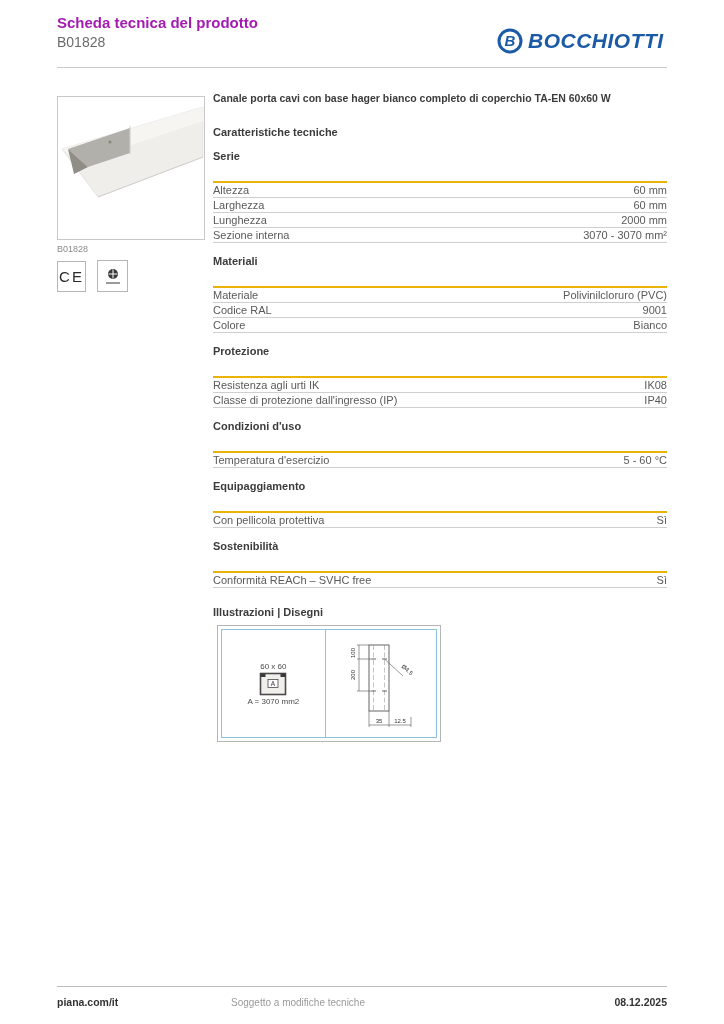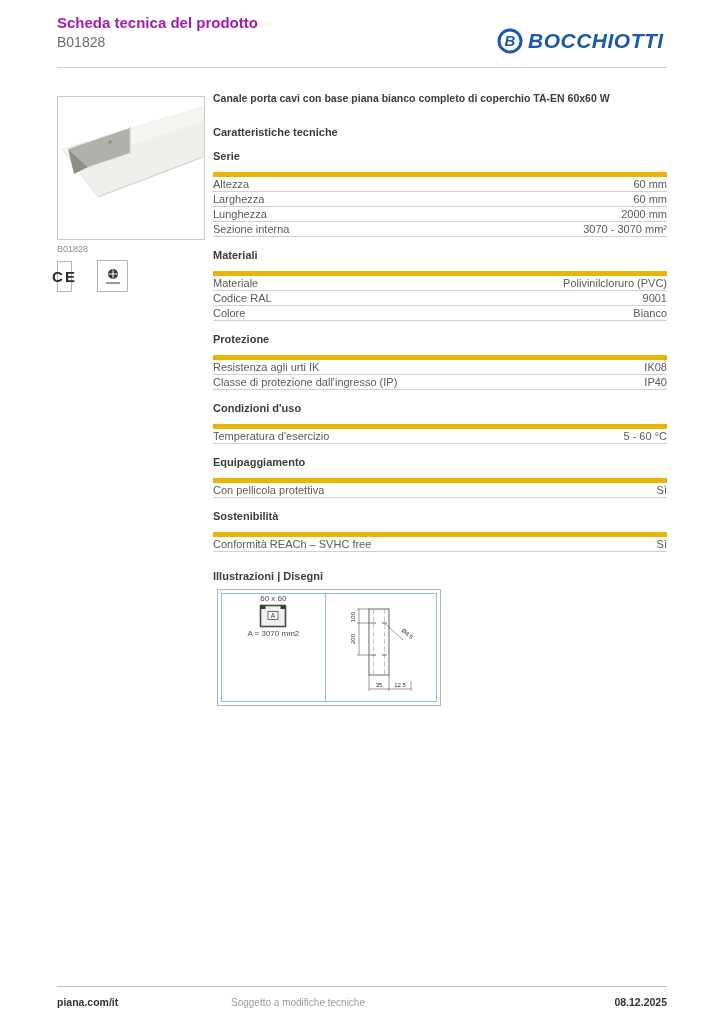--- a/index.html
+++ b/index.html
@@ -12,37 +12,37 @@
   
   .hd-title { position:absolute; left:57px; top:14px; font-size:15px; font-weight:bold; color:#a21caf; }
   .hd-code  { position:absolute; left:57px; top:34px; font-size:14px; color:#6b6b6b; }
   .hd-rule  { position:absolute; left:57px; top:67px; width:610px; border-top:1px solid #c9c9c9; }
   .logo { position:absolute; left:497px; top:27px; width:172px; height:28px; display:flex; align-items:center; }
   .logo-word { font-size:21px; font-weight:bold; font-style:italic; letter-spacing:0.5px; color:#1b5aa6; margin-left:5px; white-space:nowrap; }
   
   .photo-box { position:absolute; left:57px; top:96px; width:148px; height:144px; border:1px solid #c9c9c9; background:#fff; }
   .photo-cap { position:absolute; left:57px; top:244px; font-size:9px; color:#8a8a8a; }
   .cert { position:absolute; border:1px solid #b5b5b5; background:#fff; display:flex; align-items:center; justify-content:center; }
-  .cert-ce { left:57px; top:261px; width:15px; height:31px; font-size:15px; font-weight:bold; letter-spacing:2px; color:#2a2a2a; }
+  .cert-ce { left:57px; top:261px; width:29px; height:31px; font-size:15px; font-weight:normal; letter-spacing:2px; color:#2a2a2a; }
   .cert-q  { left:97px; top:260px; width:31px; height:32px; flex-direction:column; }
   .q-bar { width:14px; height:2px; background:#9a9a9a; margin-top:2px; }
   
   .rcol { position:absolute; left:213px; top:92px; width:454px; }
   .prod-title { font-size:10.5px; font-weight:bold; color:#3c3c3c; white-space:nowrap; }
   .char-title { margin-top:22px; font-size:11px; font-weight:bold; color:#3c3c3c; }
   .section { margin-top:12px; }
-  .sec-title { font-size:11px; font-weight:bold; color:#3c3c3c; padding-bottom:10px; border-bottom:5px solid #eab308; }
+  .sec-title { font-size:11px; font-weight:bold; color:#3c3c3c; padding-bottom:19px; border-bottom:2px solid #eab308; }
   .row { display:flex; justify-content:space-between; align-items:flex-end; height:15px; border-bottom:1px solid #cfcfcf; font-size:11px; color:#5a5a5a; padding-bottom:1px; }
   .row .lbl { text-align:center; }
   .row .val { text-align:right; }
   
   .illu-title { margin-top:18px; font-size:11px; font-weight:bold; color:#3c3c3c; }
   .illu-box { margin-top:7px; margin-left:4px; width:224px; height:117px; border:1px solid #b5b5b5; padding:3px; background:#fff; }
   .illu-inner { width:100%; height:100%; border:1px solid #8ec4da; display:flex; }
-  .illu-cell { display:flex; flex-direction:column; align-items:center; justify-content:flex-start; }
+  .illu-cell { display:flex; flex-direction:column; align-items:center; justify-content:center; }
   .illu-cell.left { width:48%; }
   .illu-cell.right { width:52%; border-left:1px solid #8ec4da; justify-content:center; }
   .illu-txt { font-size:8px; color:#4a4a4a; }
   
   .ft-rule { position:absolute; left:57px; top:986px; width:610px; border-top:1px solid #bdbdbd; }
   .ft-left { position:absolute; left:57px; top:996px; font-size:10.5px; font-weight:bold; color:#333; }
   .ft-center { position:absolute; left:0; top:997px; width:596px; text-align:center; font-size:10px; color:#9a9a9a; }
   .ft-right { position:absolute; right:57px; top:996px; font-size:10.5px; font-weight:bold; color:#333; }
 </style>
 </head>
@@ -79,21 +79,21 @@
   <div class="cert cert-q">
     <svg width="12" height="12" viewBox="0 0 12 12">
       <circle cx="6" cy="6" r="5" fill="#3a3a3a"></circle>
       <line x1="6" y1="1.5" x2="6" y2="10.5" stroke="#fff" stroke-width="1"></line>
       <line x1="1.5" y1="6" x2="10.5" y2="6" stroke="#fff" stroke-width="1"></line>
     </svg>
     <div class="q-bar"></div>
   </div>
 
   <div class="rcol">
-    <div class="prod-title">Canale porta cavi con base piana bianco completo di coperchio TA-EN 60x60 W</div>
+    <div class="prod-title">Canale porta cavi con base hager bianco completo di coperchio TA-EN 60x60 W</div>
     <div class="char-title">Caratteristiche tecniche</div>
 
     <div class="section">
       <div class="sec-title">Serie</div>
       <div class="row">
           <span class="lbl">Altezza</span>
           <span class="val">60 mm</span>
         </div>
       <div class="row">
           <span class="lbl">Larghezza</span>

